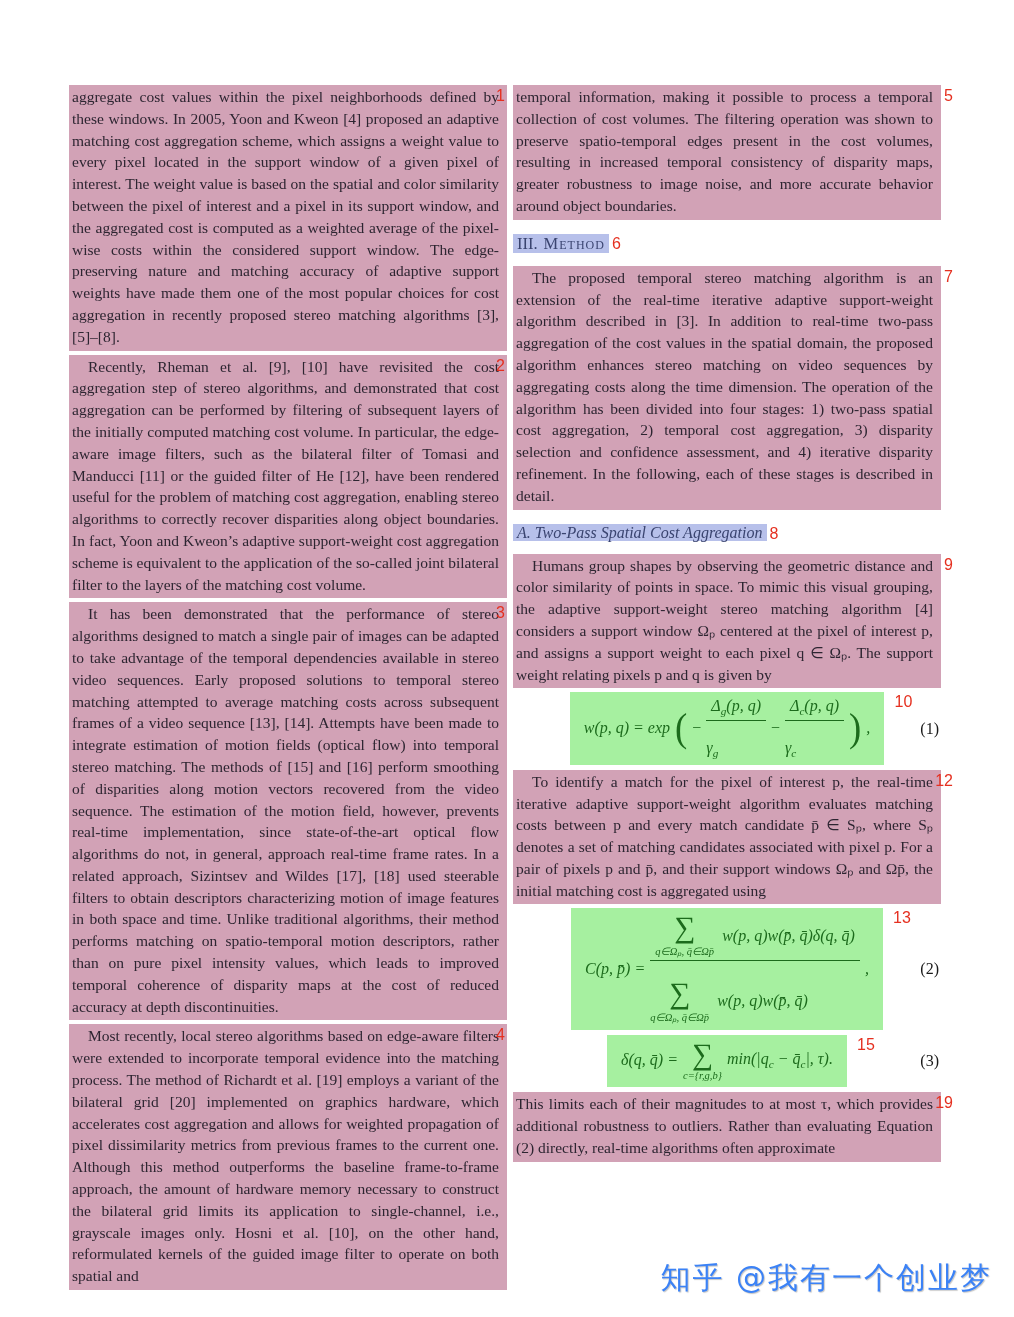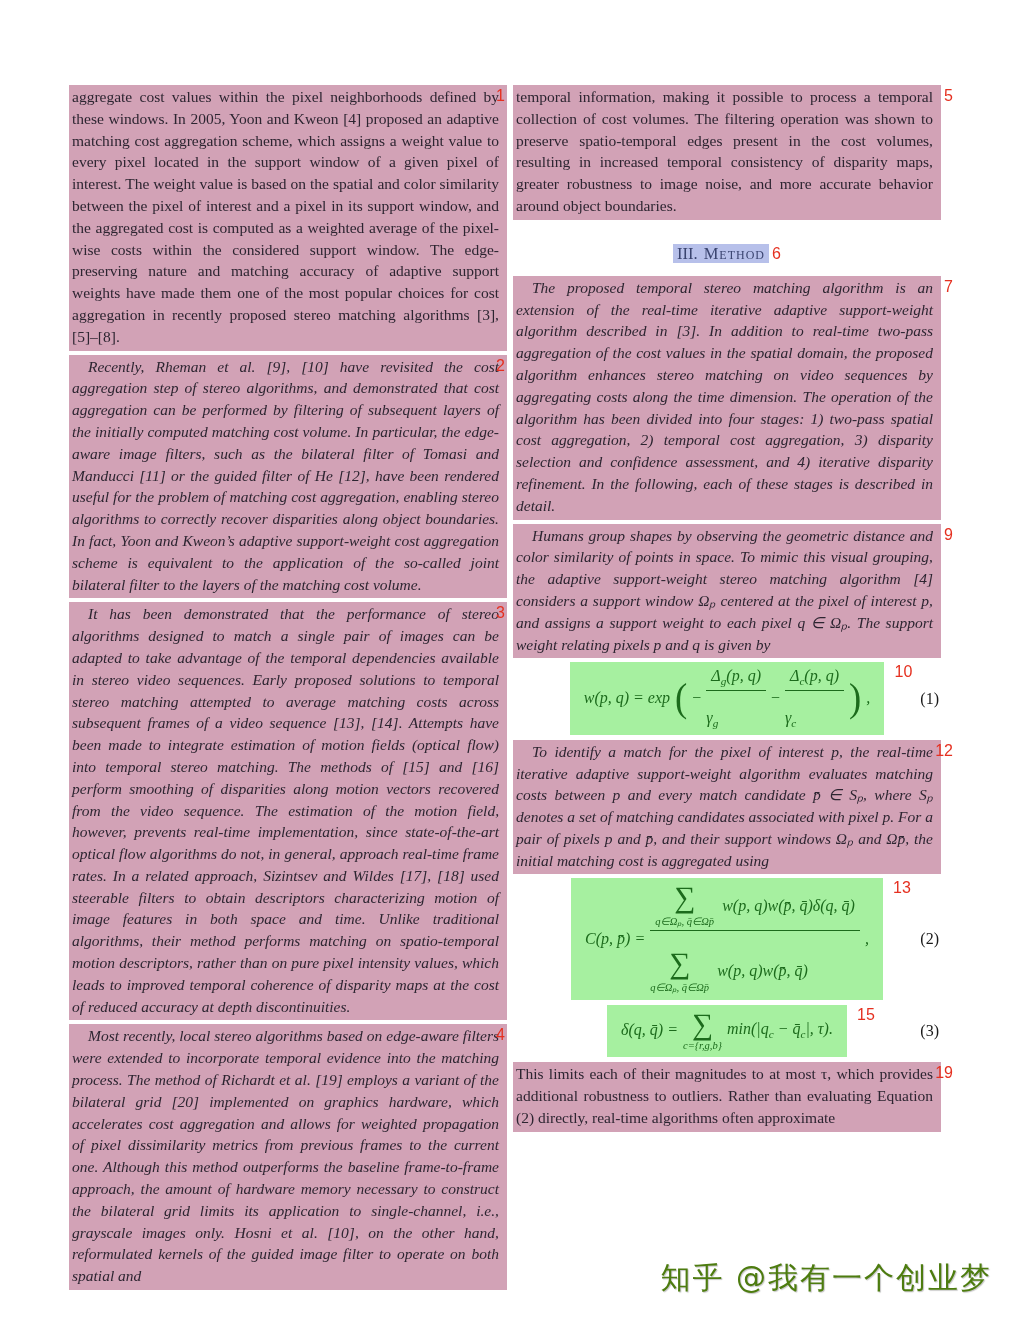--- a/index.html
+++ b/index.html
@@ -9,29 +9,29 @@
   }
   .page{position:absolute;inset:0;overflow:hidden;}
   .col{position:absolute;top:85px;}
   .col-left{left:69px;width:438px;}
   .col-right{left:513px;width:428px;}
   .region{position:relative;background:#d2a2b6;padding:1px 8px 3px 3px;margin:0 0 4px 0;}
   .body{
     margin:0;font-size:15.5px;line-height:21.8px;color:#2d2531;
     text-align:justify;
   }
-  .indent{text-indent:16px;font-style:italic;}
+  .indent{text-indent:16px;}
   .num{
     font-family:"Liberation Sans", sans-serif;
     color:#e53020;font-size:16px;line-height:20px;
   }
   .region > .num{position:absolute;top:1px;}
   .num-in{right:2px;}
   .num-out{right:-12px;}
-  .sec-head{position:relative;text-align:center;margin:24px 0 12px 0;}
+  .sec-head{position:relative;text-align:left;margin:14px 0 12px 0;}
   .hl-lav{background:#b7c0ea;color:#3a4470;padding:0 4px;font-size:16.5px;}
   .sc{font-variant:small-caps;letter-spacing:1px;margin-left:6px;}
   .sub-head{position:relative;text-align:left;margin:14px 0 10px 0;}
   .sub-head .hl-lav{font-style:italic;font-size:16px;}
   .head-num{margin-left:3px;vertical-align:top;}
   
   .eq-row{position:relative;display:flex;justify-content:center;align-items:center;margin:3px 0 5px 0;}
   .eq-box{
     position:relative;background:#a6f0a0;color:#1c6b1c;
     padding:5px 14px 6px 14px;font-size:16px;
@@ -49,21 +49,21 @@
   .sumsub{font-size:66%;font-style:italic;margin-top:1px;white-space:nowrap;}
   .frow{display:inline-flex;align-items:center;gap:8px;justify-content:center;}
   .eq-label{position:absolute;top:0px;right:-28px;}
   .eq-number{
     position:absolute;right:2px;top:50%;transform:translateY(-50%);
     color:#1a1a1a;font-size:16px;
   }
   .watermark{
     position:absolute;right:22px;top:1258px;
     font-family:"DejaVu Sans", sans-serif;
-    font-size:30px;letter-spacing:2px;color:#4d7c0f;
+    font-size:30px;letter-spacing:2px;color:#3b82f6;
     text-shadow:1px 1px 1px #c4c4c4, -1px -1px 1px #ffffff;
   }
 </style>
 </head>
 <body>
 
 <div class="page">
 
   <div class="col col-left">
 
@@ -98,20 +98,23 @@
 
     <div class="sec-head">
       <span class="hl-lav"><span>III.</span><span class="sc">Method</span></span><span class="num head-num">6</span>
     </div>
 
     <div class="region">
       <p class="body indent">The proposed temporal stereo matching algorithm is an extension of the real-time iterative adaptive support-weight algorithm described in [3]. In addition to real-time two-pass aggregation of the cost values in the spatial domain, the proposed algorithm enhances stereo matching on video sequences by aggregating costs along the time dimension. The operation of the algorithm has been divided into four stages: 1) two-pass spatial cost aggregation, 2) temporal cost aggregation, 3) disparity selection and confidence assessment, and 4) iterative disparity refinement. In the following, each of these stages is described in detail.</p>
       <span class="num num-out">7</span>
     </div>
 
+    <div class="sub-head">
+      <span class="hl-lav">A. Two-Pass Spatial Cost Aggregation</span><span class="num head-num">8</span>
+    </div>
 
     <div class="region">
       <p class="body indent">Humans group shapes by observing the geometric distance and color similarity of points in space. To mimic this visual grouping, the adaptive support-weight stereo matching algorithm [4] considers a support window Ωₚ centered at the pixel of interest p, and assigns a support weight to each pixel q ∈ Ωₚ. The support weight relating pixels p and q is given by</p>
       <span class="num num-out">9</span>
     </div>
 
     <div class="eq-row">
       <div class="eq-box">
         <span class="math">w(p, q) = exp</span>
         <span class="bigparen">(</span>

